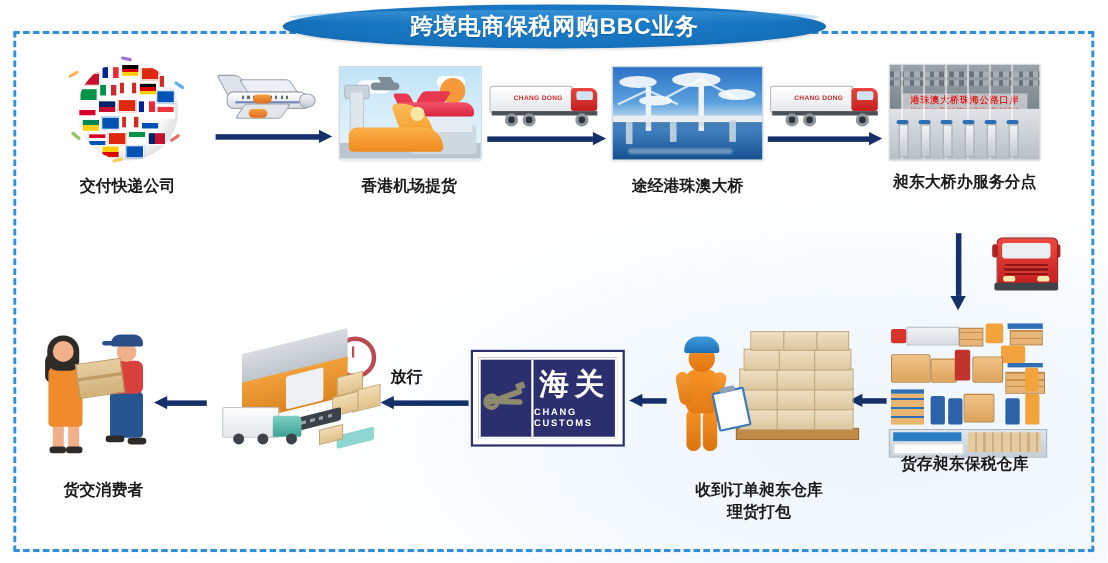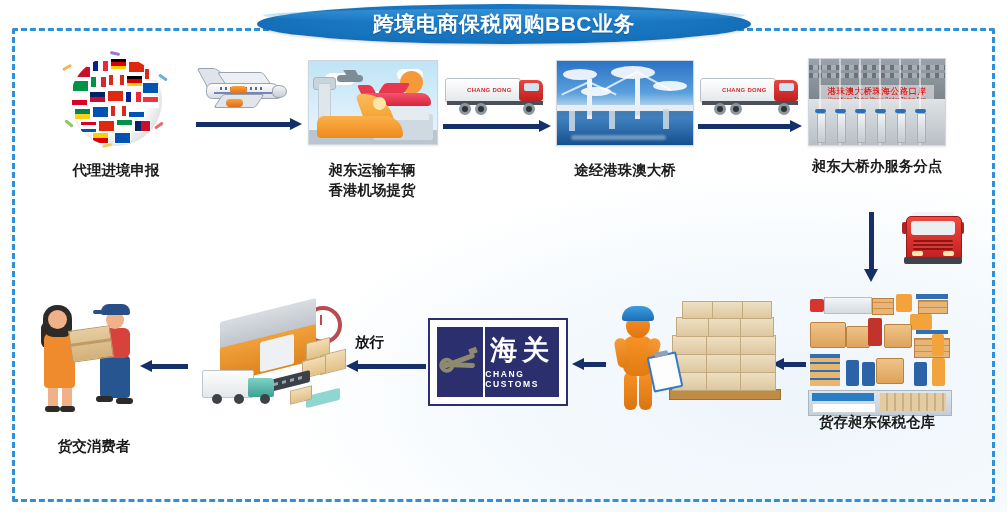--- a/index.html
+++ b/index.html
@@ -264,21 +264,21 @@
         <div class="fl" style="left:44px; top:76px; background:#0052b4;"></div>
       </div>
       <div class="spark" style="left:0px;  top:14px; background:#f2a93b; transform:rotate(-30deg);"></div>
       <div class="spark" style="left:96px; top:24px; background:#4aa3df; transform:rotate(35deg);"></div>
       <div class="spark" style="left:2px;  top:70px; background:#7bbf4a; transform:rotate(40deg);"></div>
       <div class="spark" style="left:92px; top:72px; background:#e3564f; transform:rotate(-35deg);"></div>
       <div class="spark" style="left:48px; top:0px;  background:#8c62c6; transform:rotate(12deg);"></div>
       <div class="spark" style="left:40px; top:92px; background:#f3c63d; transform:rotate(-14deg);"></div>
     </div>
   </div>
-  <div class="cap" style="left:40px;top:160px;width:152px;">代理进境申报</div>
+  <div class="cap" style="left:40px;top:160px;width:152px;">交付快递公司</div>
 
   <div class="node" style="left:200px;top:66px;">
     <div class="plane">
       <div class="tail"></div>
       <div class="wing"></div>
       <div class="fus"></div>
       <div class="win"></div>
       <div class="stripe"></div>
       <div class="nose"></div>
       <div class="wing2"></div>
@@ -303,21 +303,20 @@
     <div class="build"></div>
     <div class="build2"></div>
     <div class="jet-r-t"></div>
     <div class="jet-r-w"></div>
     <div class="jet-r"></div>
     <div class="jet-o-tail"></div>
     <div class="jet-o-dot"></div>
     <div class="jet-o"></div>
   </div>
   <div class="cap" style="left:296px;top:160px;width:152px;">
-    <div>昶东运输车辆</div>
     <div>香港机场提货</div>
   </div>
 
   <div class="node" style="left:445px;top:76px;">
     <div class="truck">
       <div class="box"></div>
         <div class="logo">CHANG DONG</div>
       <div class="cab"></div>
         <div class="win"></div>
         <div class="chassis"></div>
@@ -480,20 +479,24 @@
         <div class="leg" style="left:29px;top:70px;"></div>
         <div class="body"></div>
         <div class="arm" style="left:36px;top:36px;transform:rotate(16deg);"></div>
         <div class="arm" style="left:6px;top:36px;transform:rotate(-10deg);"></div>
         <div class="head"></div>
         <div class="hat"></div>
         <div class="clip"></div>
       </div>
     </div>
   </div>
+  <div class="cap" style="left:600px;top:436px;width:180px;">
+    <div>收到订单昶东仓库</div>
+    <div>理货打包</div>
+  </div>
 
   <div class="arrow-l" style="left:572px;top:360px;width:34px;">
     <div class="head"></div>
       <div class="bar" style="left:10px;width:24px;"></div>
   </div>
 
   <div class="node" style="left:428px;top:318px;">
     <div class="customs">
       <div class="inner">
         <div class="left">

